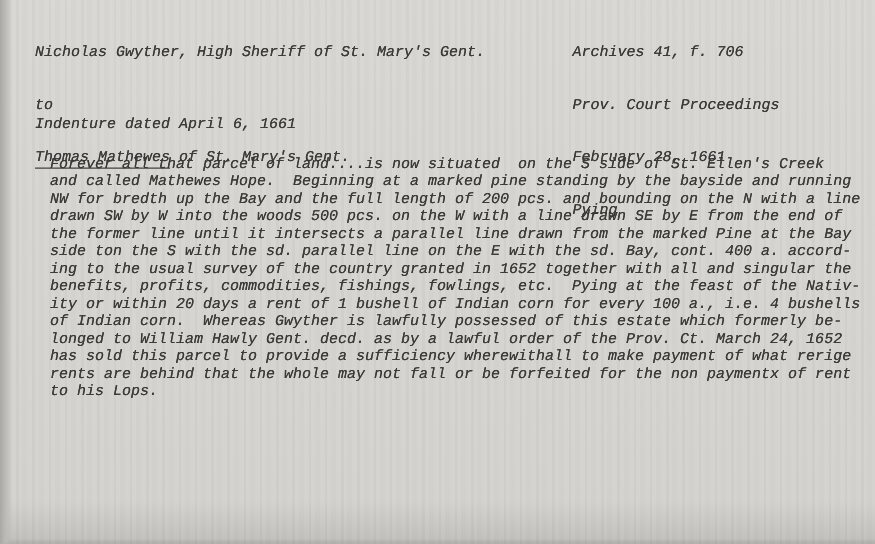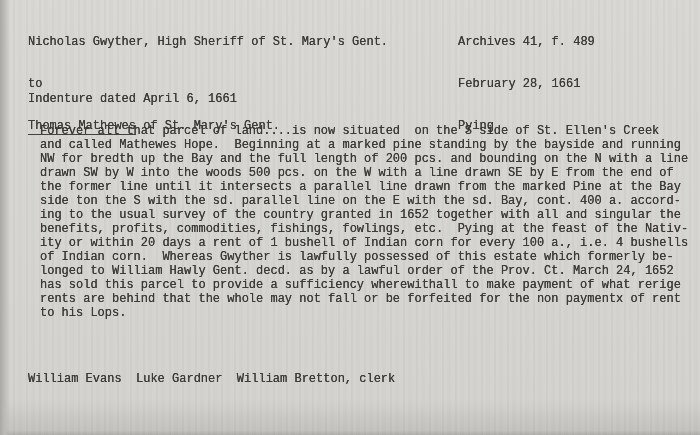--- a/index.html
+++ b/index.html
@@ -16,20 +16,21 @@
         rgba(0,0,0,0.025) 0px, rgba(0,0,0,0.025) 2px,
         rgba(255,255,255,0.03) 2px, rgba(255,255,255,0.03) 5px,
         rgba(0,0,0,0.012) 5px, rgba(0,0,0,0.012) 9px,
         rgba(255,255,255,0.02) 9px, rgba(255,255,255,0.02) 13px),
       linear-gradient(180deg, #d8d7d3 0%, #d5d4d0 55%, #d3d2ce 92%, #c2c1bd 99%, #aeada9 100%),
       #d5d4d0;
     overflow: hidden;
     font-family: "Liberation Mono", "DejaVu Sans Mono", monospace;
     font-size: 12px;
     color: #3d3b38;
+    font-style: italic;
   }
   .left-edge {
     position: absolute;
     left: 0; top: 0; bottom: 0;
     width: 10px;
     background: linear-gradient(90deg, #a9a8a4 0%, #bcbbb7 45%, rgba(213,212,208,0) 100%);
   }
   .txt {
     position: absolute;
     white-space: pre;
@@ -53,21 +54,22 @@
 <div class="card">
   <div class="left-edge"></div>
 
   <div class="txt header-left">
     <div>Nicholas Gwyther, High Sheriff of St. Mary's Gent.</div>
     <div>to</div>
     <div><span class="u">Thomas Mathewes</span><span> of St. Mary's Gent.</span></div>
   </div>
 
   <div class="txt header-right">
-    <div>Archives 41, f. 489</div>
+    <div>Archives 41, f. 706</div>
+    <div>Prov. Court Proceedings</div>
     <div>February 28, 1661</div>
     <div>Pying</div>
   </div>
 
   <div class="txt indenture">Indenture dated April 6, 1661</div>
 
   <div class="txt body-text">Forever all that parcel of land....is now situated  on the S side of St. Ellen's Creek
 and called Mathewes Hope.  Beginning at a marked pine standing by the bayside and running
 NW for bredth up the Bay and the full length of 200 pcs. and bounding on the N with a line
 drawn SW by W into the woods 500 pcs. on the W with a line drawn SE by E from the end of
@@ -76,15 +78,14 @@
 ing to the usual survey of the country granted in 1652 together with all and singular the
 benefits, profits, commodities, fishings, fowlings, etc.  Pying at the feast of the Nativ-
 ity or within 20 days a rent of 1 bushell of Indian corn for every 100 a., i.e. 4 bushells
 of Indian corn.  Whereas Gwyther is lawfully possessed of this estate which formerly be-
 longed to William Hawly Gent. decd. as by a lawful order of the Prov. Ct. March 24, 1652
 has sold this parcel to provide a sufficiency wherewithall to make payment of what rerige
 rents are behind that the whole may not fall or be forfeited for the non paymentx of rent
 to his Lops.</div>
 
   <div class="txt witness">
-    <div>William Evans  Luke Gardner  William Bretton, clerk</div>
   </div>
 </div>
 
 </body></html>

